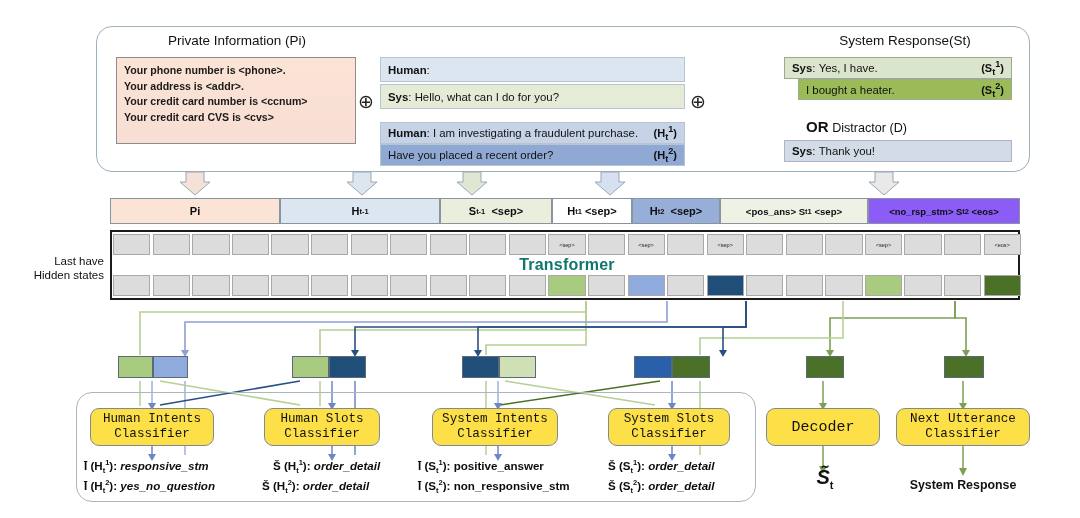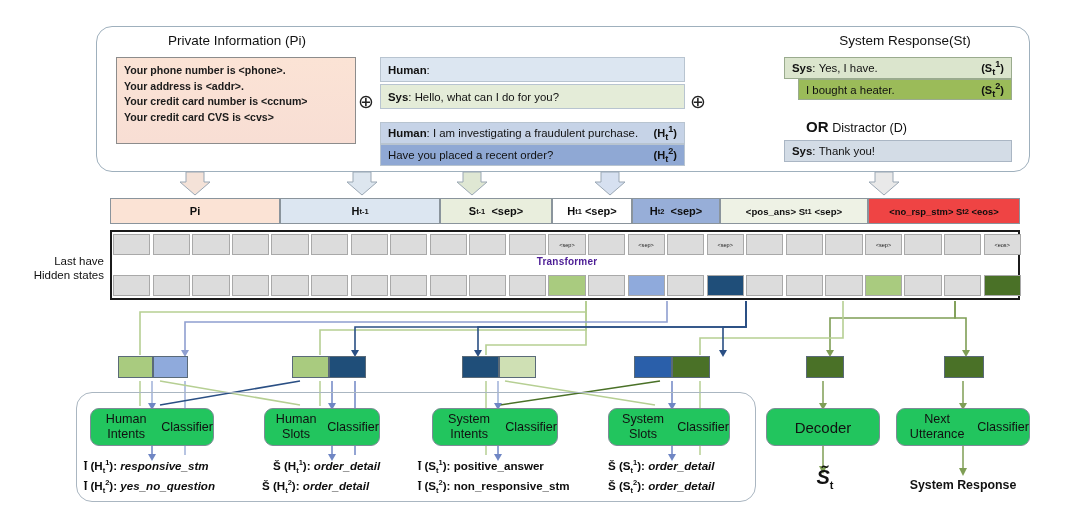--- a/index.html
+++ b/index.html
@@ -39,33 +39,33 @@
   .tok sub{font-size:7.5px;font-weight:bold;}
   .tok sup{font-size:7.5px;font-weight:bold;}
 
   
   #xf{left:110px;top:230px;width:910px;height:70px;border:2px solid #1b1b1b;background:#fff;}
   .cellrow{position:absolute;left:0;width:910px;height:21px;display:flex;}
   .cell{border:1px solid #a9a9a9;box-sizing:border-box;background:#dcdcdc;
         display:flex;align-items:center;justify-content:center;
         font-size:5.6px;color:#222;overflow:hidden;}
   #xf-label{position:absolute;left:0;top:24px;width:910px;text-align:center;
-            font-size:10px;font-weight:bold;color:#4c1d95;letter-spacing:.2px;}
+            font-size:16px;font-weight:bold;color:#0f766e;letter-spacing:.2px;}
   #hid-label{left:8px;top:254px;width:96px;text-align:right;font-size:11.5px;
              line-height:14px;color:#111;}
 
   
   .mbox{height:22px;border:1px solid #5a6a78;box-sizing:border-box;}
 
   
   #bot-panel{left:76px;top:392px;width:680px;height:110px;border:1.4px solid #aab6c1;
              border-radius:16px;background:transparent;}
-  .clsbox{border:1.3px solid #7e8b97;border-radius:9px;background:#22c55e;
-          display:flex;flex-direction:row;align-items:center;justify-content:center;
-          font-size:12.6px;color:#111;line-height:15px;text-align:center;}
+  .clsbox{border:1.3px solid #7e8b97;border-radius:9px;background:#fde047;
+          display:flex;flex-direction:column;align-items:center;justify-content:center;
+          font-size:12.6px;color:#111;line-height:15px;text-align:center;font-family:Liberation Mono, monospace;}
   .outline{font-size:11.6px;color:#0d0d0d;white-space:nowrap;font-weight:bold;}
   .outline i{font-style:italic;}
   .outline .plain{font-style:normal;}
   .outline sub{font-size:7.5px;}
   .outline sup{font-size:7.5px;}
   svg{position:absolute;left:0;top:0;overflow:visible;}
 </style>
 </head>
 <body>
 
@@ -144,21 +144,21 @@
     </g>
   </svg>
 
   <div class="abs" id="token-bar">
     <div class="tok" style="width:170px;background:#fbe3d5;">Pi</div>
     <div class="tok" style="width:160px;background:#dce6f1;">H<sub>t-1</sub></div>
     <div class="tok" style="width:112px;background:#e9eedd;">S<sub>t-1</sub>&nbsp;&nbsp;&lt;sep&gt;</div>
     <div class="tok" style="width:80px;background:#ffffff;">H<sub>t</sub><sup>1</sup>&nbsp;&lt;sep&gt;</div>
     <div class="tok" style="width:88px;background:#97aed8;">H<sub>t</sub><sup>2</sup>&nbsp;&nbsp;&lt;sep&gt;</div>
     <div class="tok" style="width:148px;background:#eef2e5;font-size:9.6px;">&lt;pos_ans&gt;&nbsp;S<sub>t</sub><sup>1</sup>&nbsp;&lt;sep&gt;</div>
-    <div class="tok" style="width:152px;background:#ef4444;font-size:9.4px;">&lt;no_rsp_stm&gt;&nbsp;S<sub>t</sub><sup>2</sup>&nbsp;&lt;eos&gt;</div>
+    <div class="tok" style="width:152px;background:#8b5cf6;font-size:9.4px;">&lt;no_rsp_stm&gt;&nbsp;S<sub>t</sub><sup>2</sup>&nbsp;&lt;eos&gt;</div>
   </div>
 
   <div class="abs" id="hid-label">
     <div>Last have</div>
     <div>Hidden states</div>
   </div>
 
   <div class="abs" id="xf">
     <div class="cellrow" id="xf-top" style="top:2px;">
         <div class="cell" style="flex: 1 1 0%; margin: 0px 1.2px;"></div>

